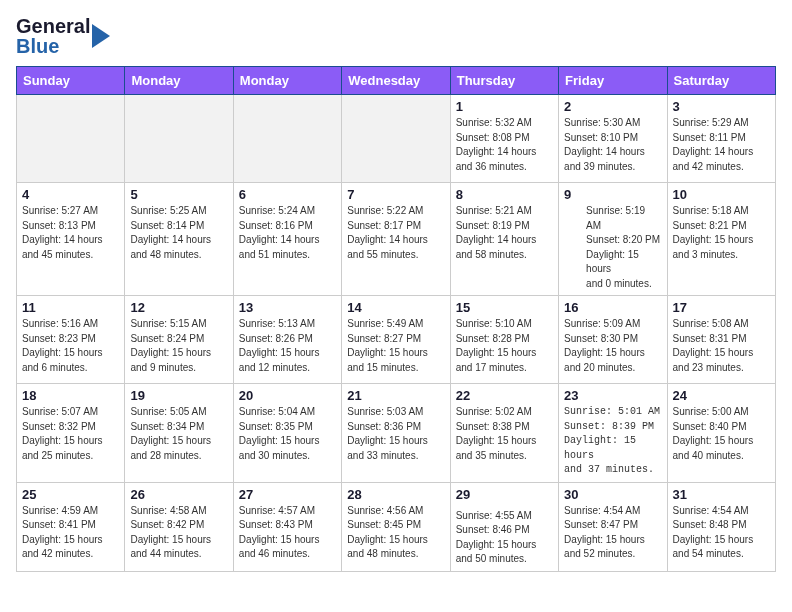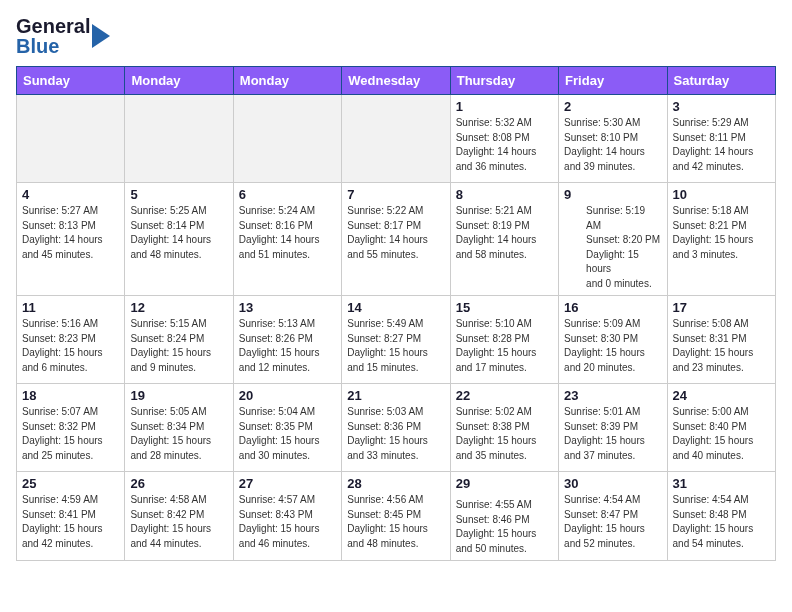--- a/index.html
+++ b/index.html
@@ -270,21 +270,21 @@
         </td>
         <td>
           <span class="day-num">22</span>
           <div class="day-info" style="white-space: pre-line;">Sunrise: 5:02 AM
 Sunset: 8:38 PM
 Daylight: 15 hours
 and 35 minutes.</div>
         </td>
         <td>
           <span class="day-num">23</span>
-          <div class="day-info" style="white-space: pre-line;">Sunrise: 5:01 AM
+          <div class="day-info" style="white-space: pre-line; font-family: Liberation Mono, monospace;">Sunrise: 5:01 AM
 Sunset: 8:39 PM
 Daylight: 15 hours
 and 37 minutes.</div>
         </td>
         <td>
           <span class="day-num">24</span>
           <div class="day-info" style="white-space: pre-line;">Sunrise: 5:00 AM
 Sunset: 8:40 PM
 Daylight: 15 hours
 and 40 minutes.</div>

